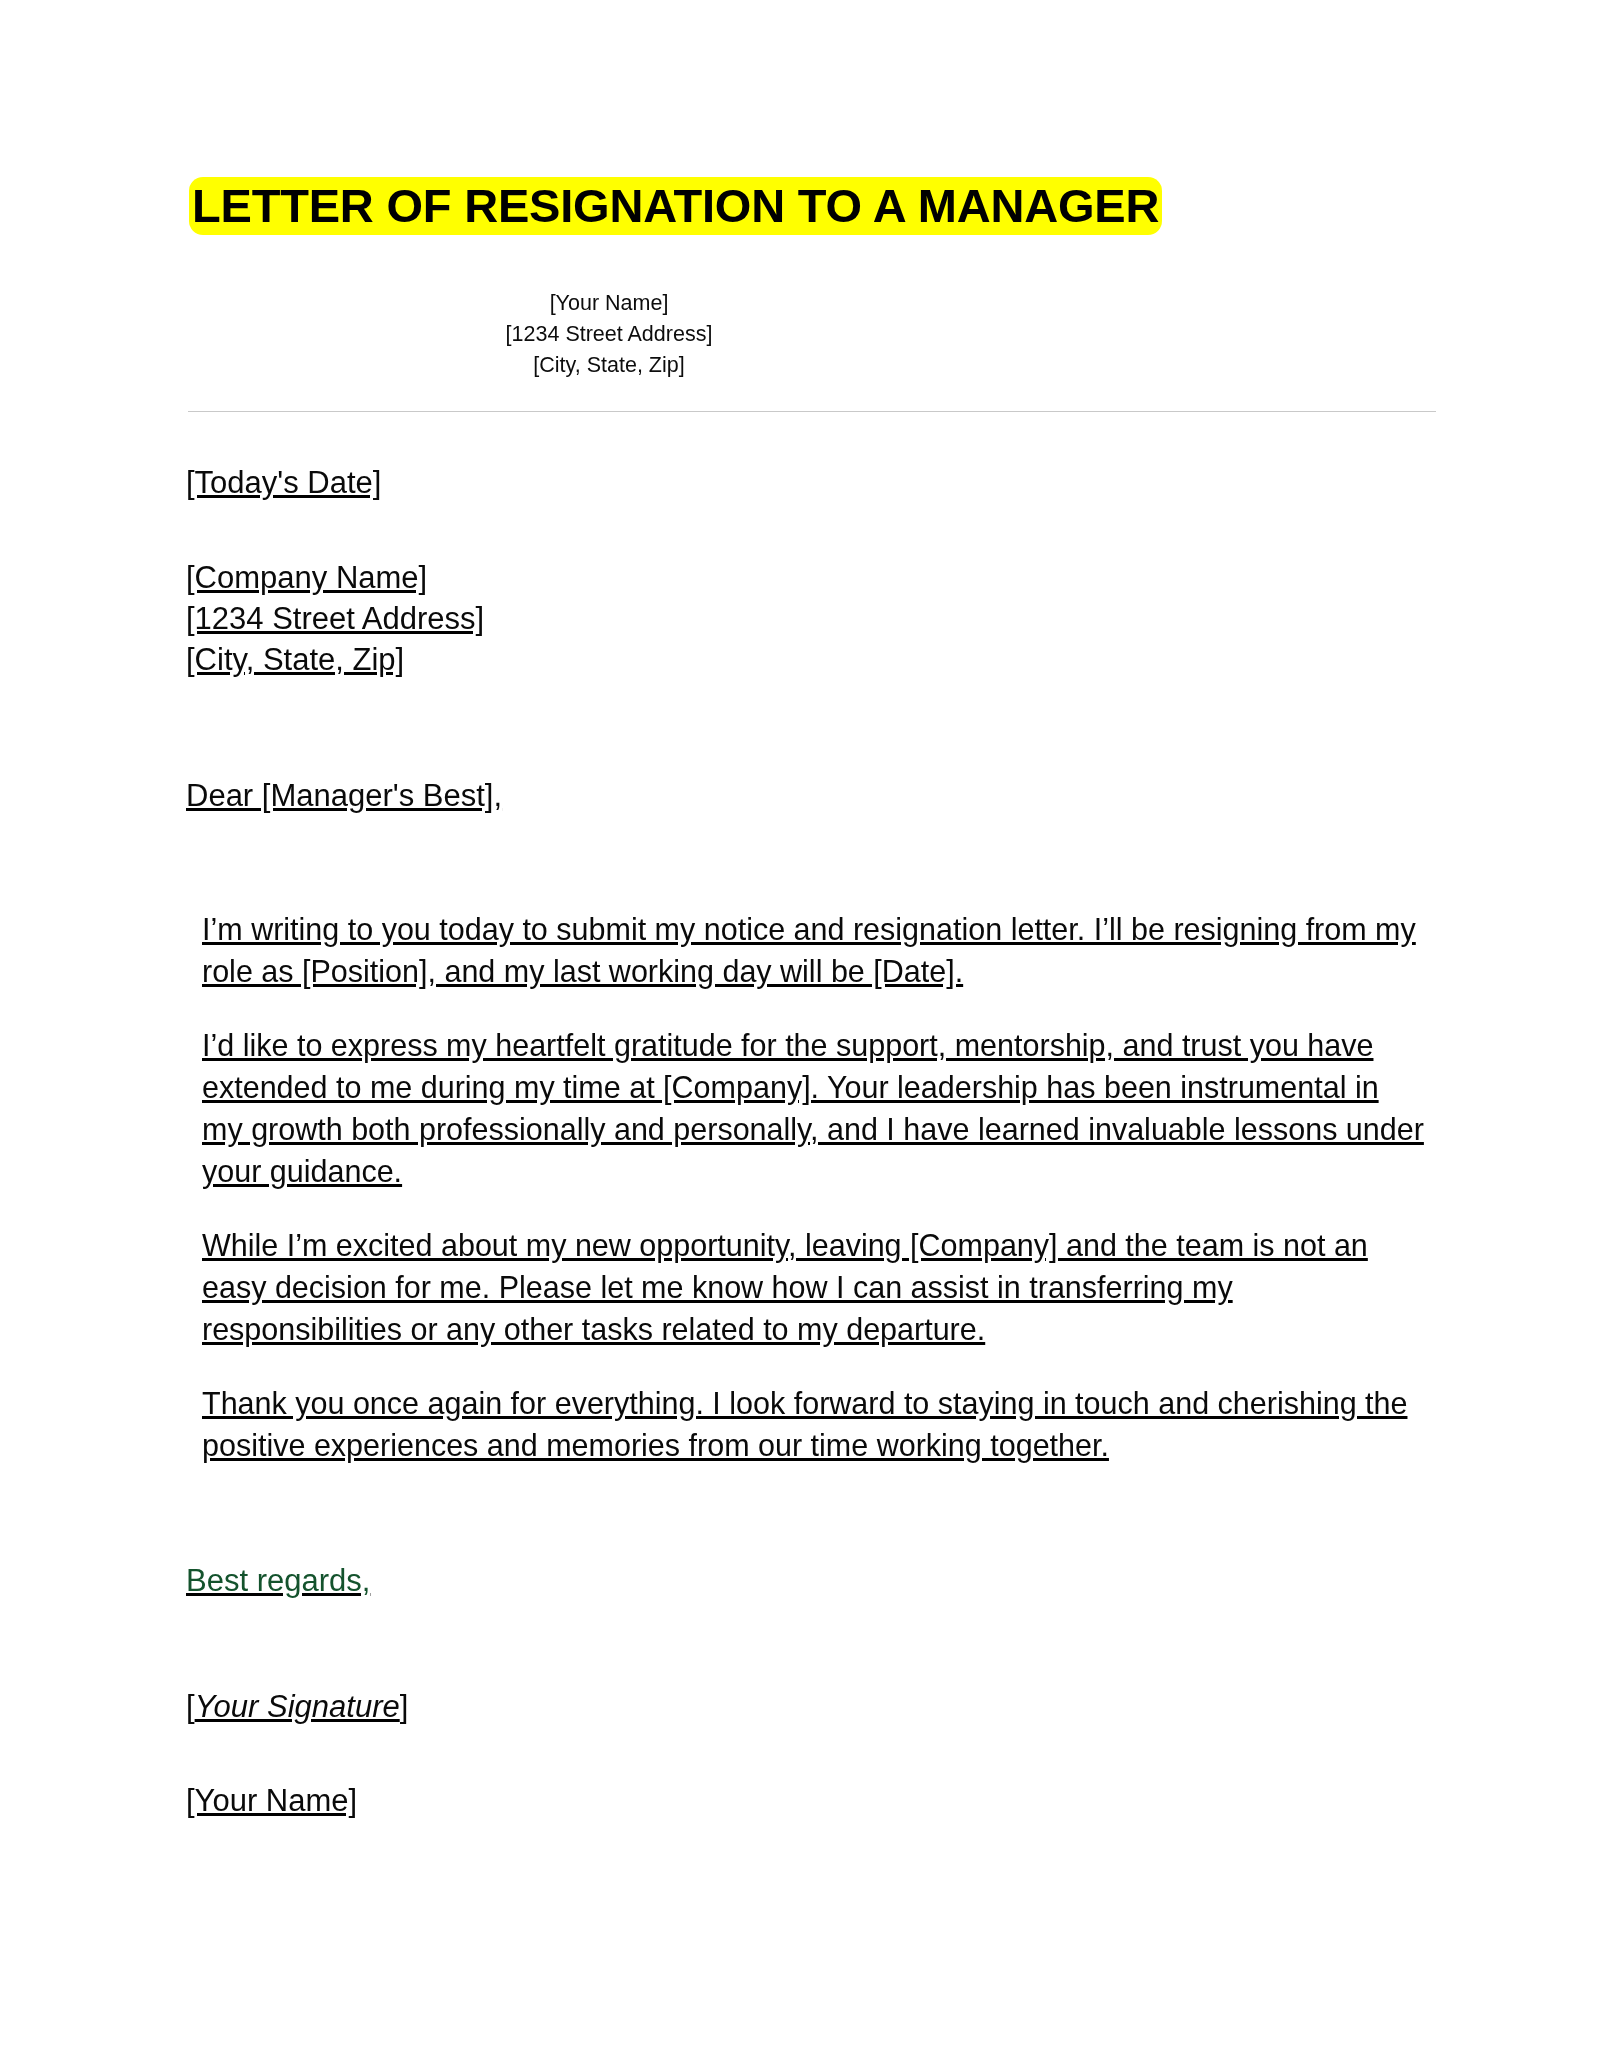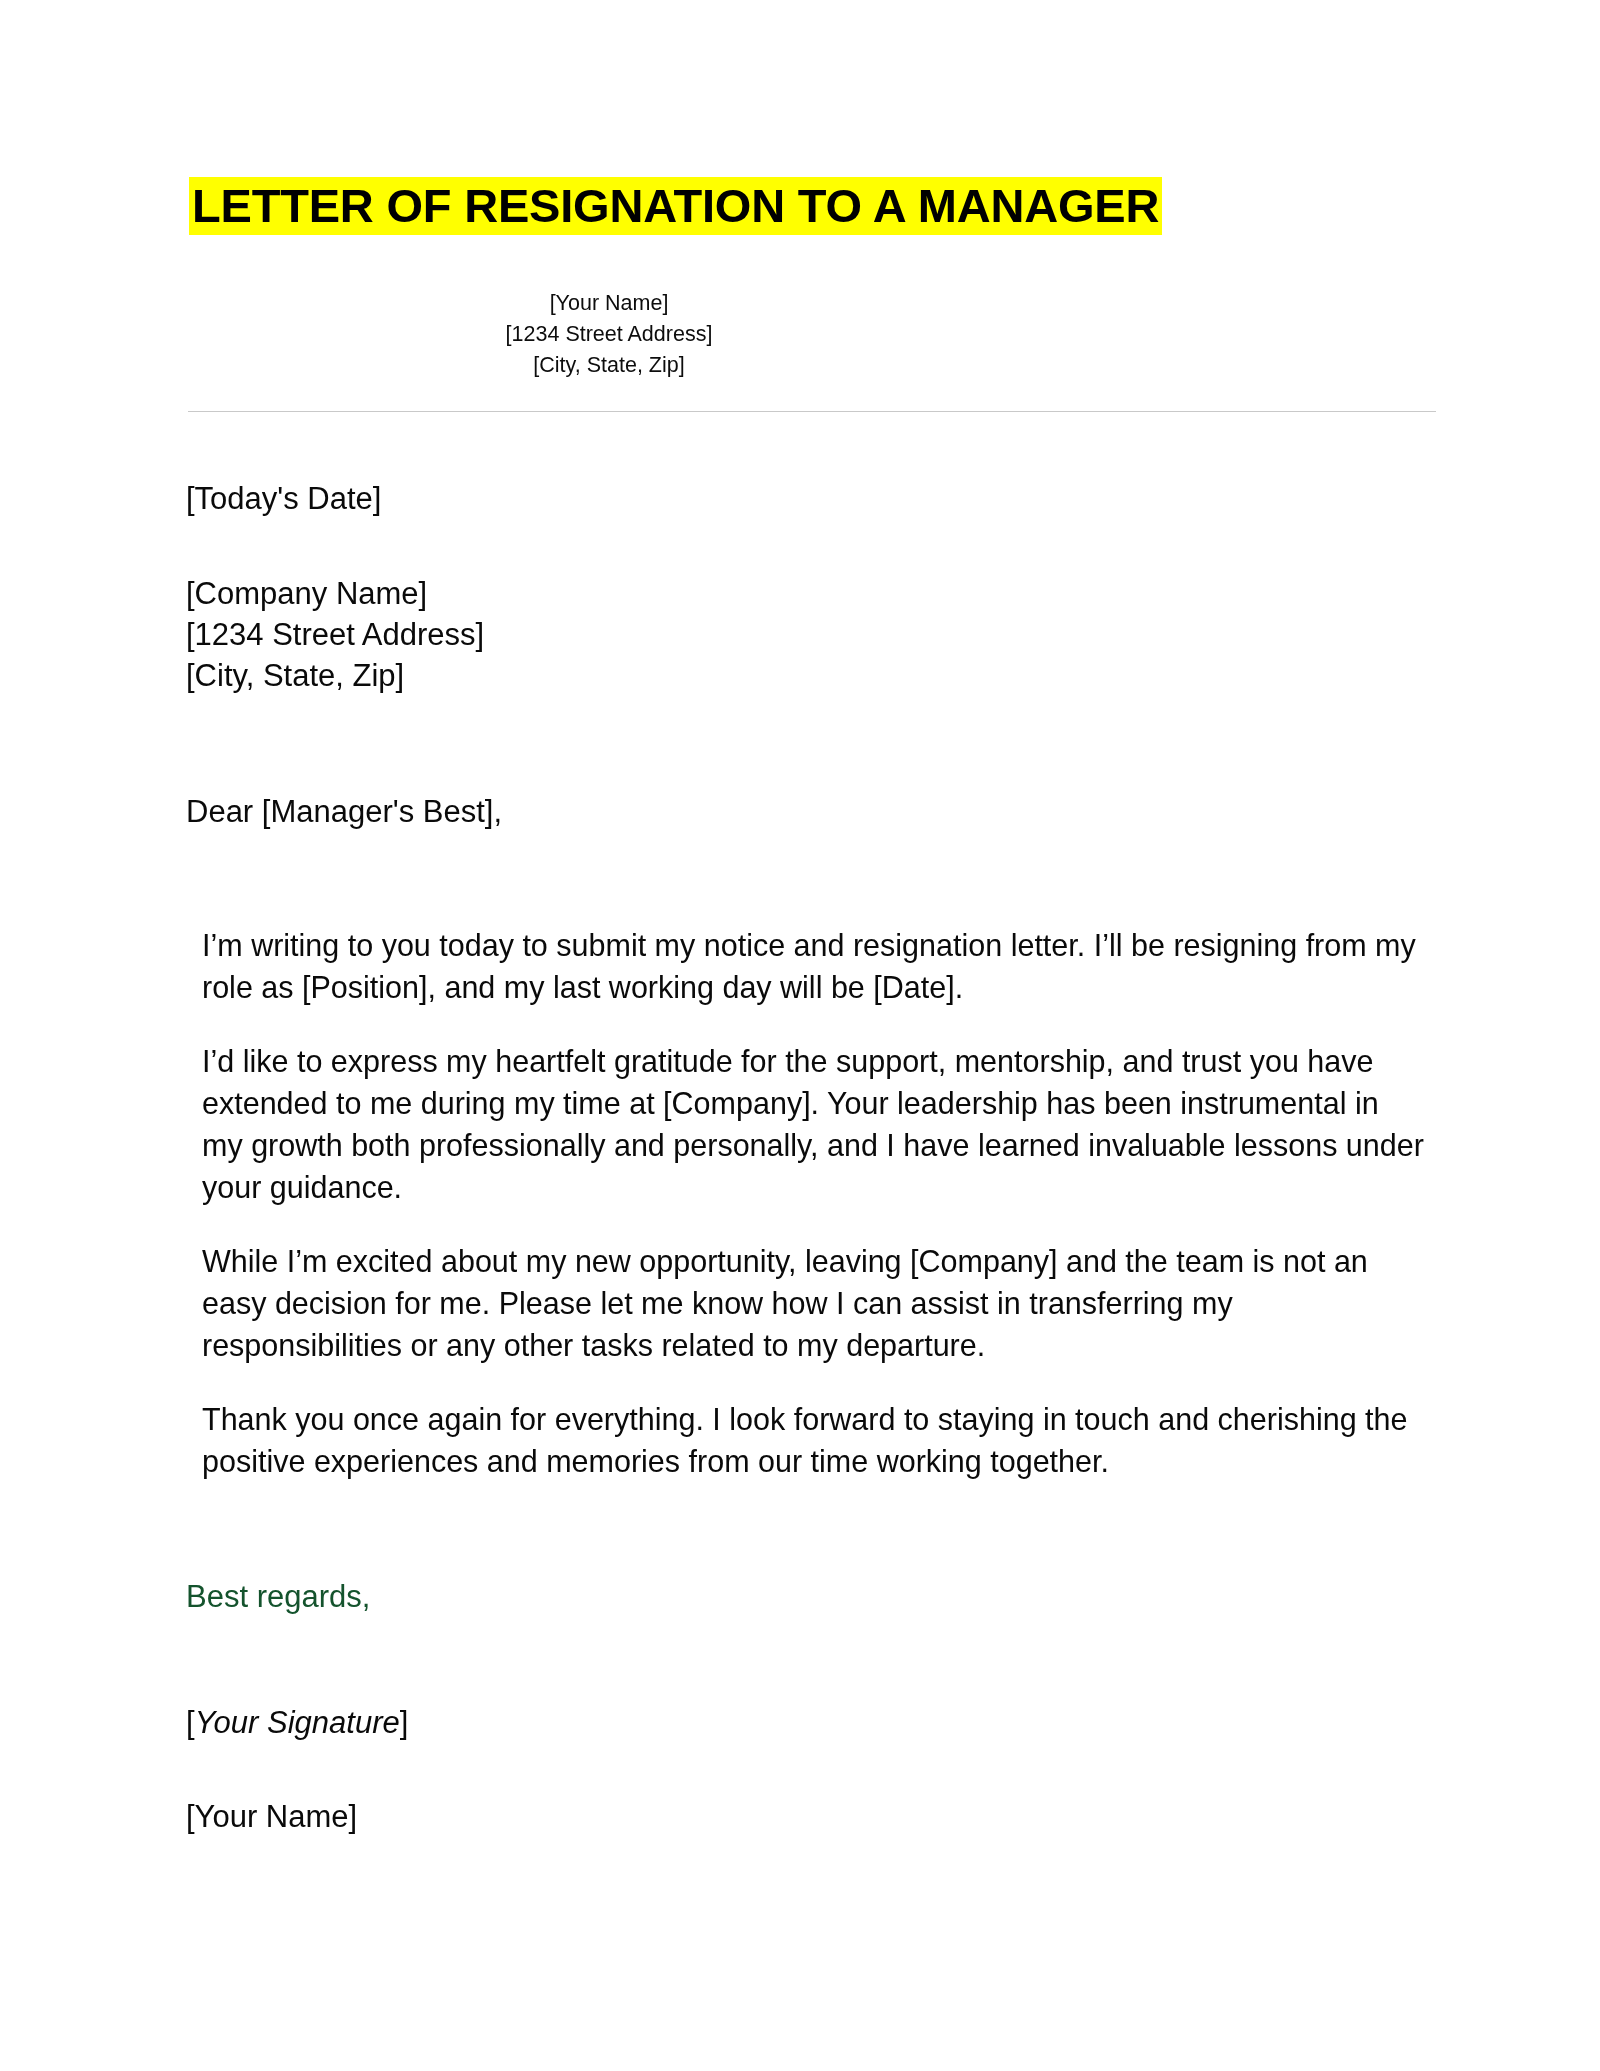--- a/index.html
+++ b/index.html
@@ -37,20 +37,21 @@
     display: inline;
     font-family: "Liberation Sans", sans-serif;
     font-weight: bold;
     font-size: 47px;
     line-height: 1.18;
     letter-spacing: -0.2px;
     color: #000000;
     background: #ffff00;
     padding: 2px 3px 3px 3px;
     white-space: nowrap;
+    border-radius: 14px;
   }
 
   
   .sender-block {
     position: absolute;
     left: 189px;
     top: 288px;
     width: 840px;
     text-align: center;
     font-family: "Liberation Sans", sans-serif;
@@ -69,22 +70,23 @@
     top: 411px;
     width: 1248px;
     height: 1px;
     background: #c9c9c9;
   }
 
   
   .letter {
     position: absolute;
     left: 186px;
-    top: 478px;
+    top: 462px;
     width: 1235px;
+    text-decoration: underline;
   }
 
   .hdr-line {
     font-family: "Liberation Sans", sans-serif;
     font-size: 31px;
     line-height: 41px;
     color: #0a0a0a;
     white-space: nowrap;
   }
 

